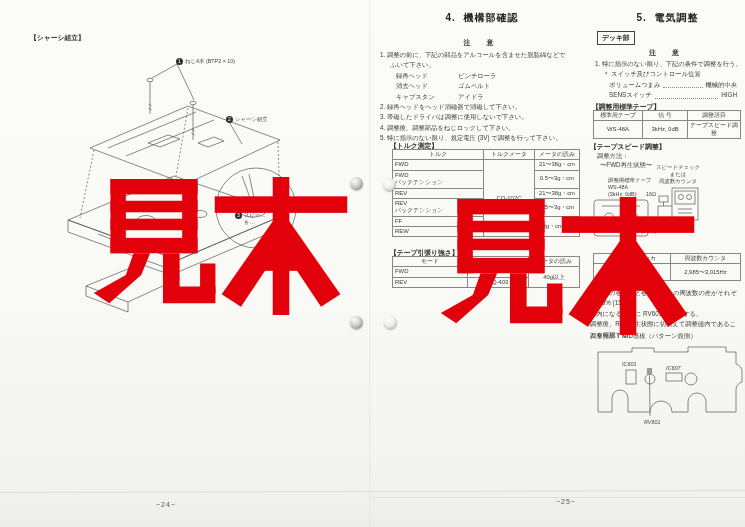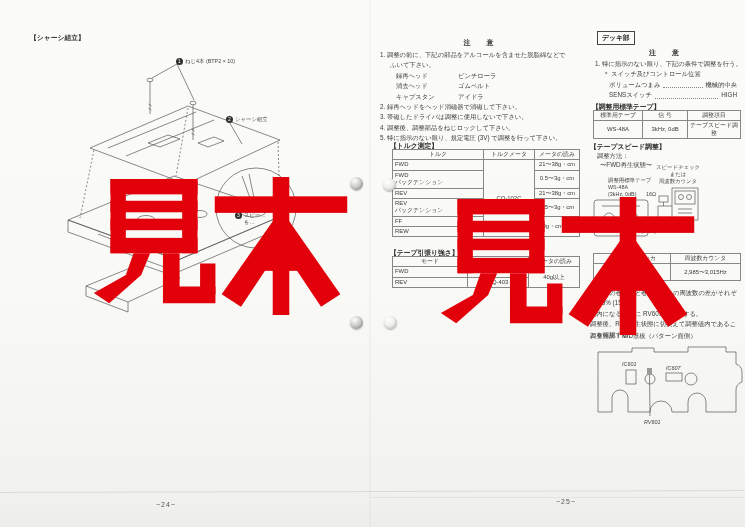--- a/index.html
+++ b/index.html
@@ -102,20 +102,23 @@
   </div>
   <div class="abs tt" style="left:235px;top:212px">
     <span class="badge">3</span><span>スピー…</span>
     <div style="margin-left:9px">を…</div>
   </div>
 
   <div class="abs pgnum" style="left:156px;top:501px">−24−</div>
 
   <div class="gutter"></div>
 
+  <div class="abs h1" style="left:378px;top:11px;width:208px;text-align:center">
+    <span>4.</span>&nbsp;&nbsp;<span>機構部確認</span>
+  </div>
   <div class="abs caution" style="left:378px;top:38px;width:208px;text-align:center">注  意</div>
 
   <div class="abs t" style="left:380px;top:50px;width:206px">
     <div>1.  調整の前に、下記の部品をアルコールを含ませた脱脂綿などで</div>
     <div style="margin-left:10px">ふいて下さい。</div>
     <div class="flexrow" style="margin-left:16px">
       <span style="width:62px">録再ヘッド</span>
       <span>ピンチローラ</span>
     </div>
     <div class="flexrow" style="margin-left:16px">
@@ -180,20 +183,23 @@
       <td>CQ-403</td>
       <td rowspan="2">40g以上</td>
     </tr>
     <tr>
       <td style="text-align:left">REV</td>
       <td>CQ-403</td>
     </tr>
   </tbody>
     </table>
 
+  <div class="abs h1" style="left:595px;top:11px;width:145px;text-align:center">
+    <span>5.</span>&nbsp;&nbsp;<span>電気調整</span>
+  </div>
   <div class="abs hd" style="left:597px;top:31px;border:0.8px solid #444;padding:1px 4px">デッキ部</div>
   <div class="abs caution" style="left:595px;top:48px;width:145px;text-align:center">注  意</div>
 
   <div class="abs t" style="left:595px;top:59px;width:148px">
     <div>1.  特に指示のない限り、下記の条件で調整を行う。</div>
     <div style="margin-left:8px">＊ スイッチ及びコントロール位置</div>
     <div class="flexrow" style="margin-left:14px;width:128px">
       <span>ボリュームつまみ</span>
       <span class="leader"></span>
       <span>機械的中央</span>

